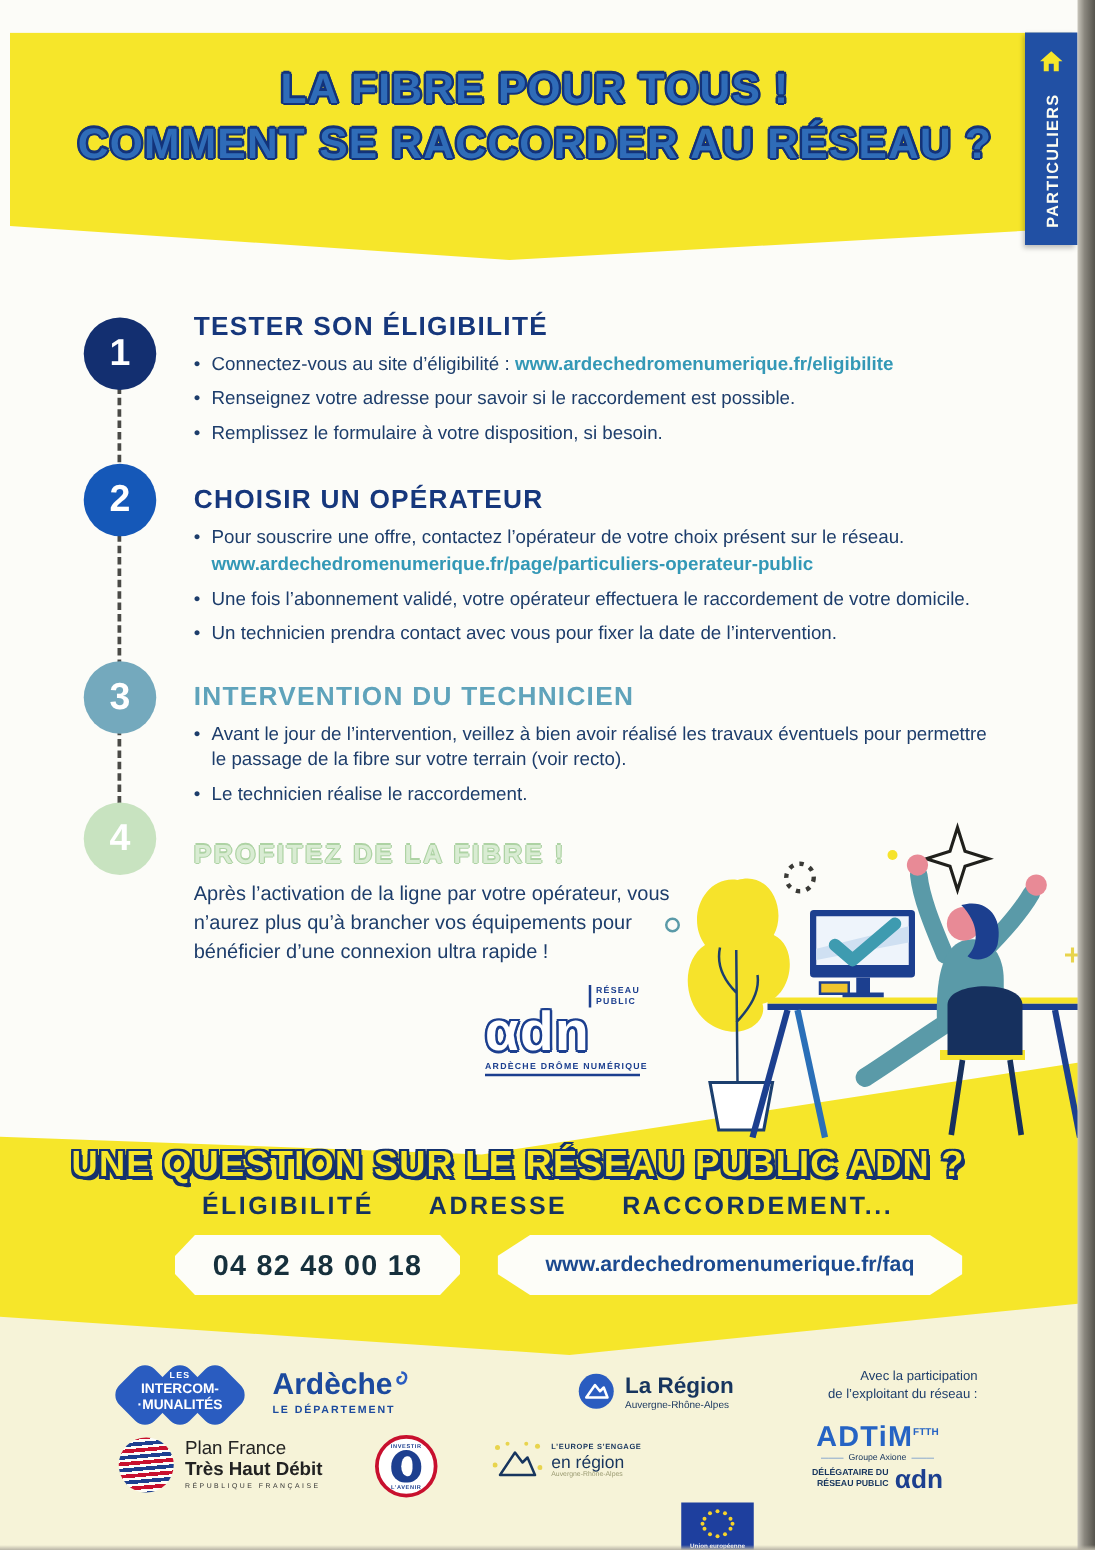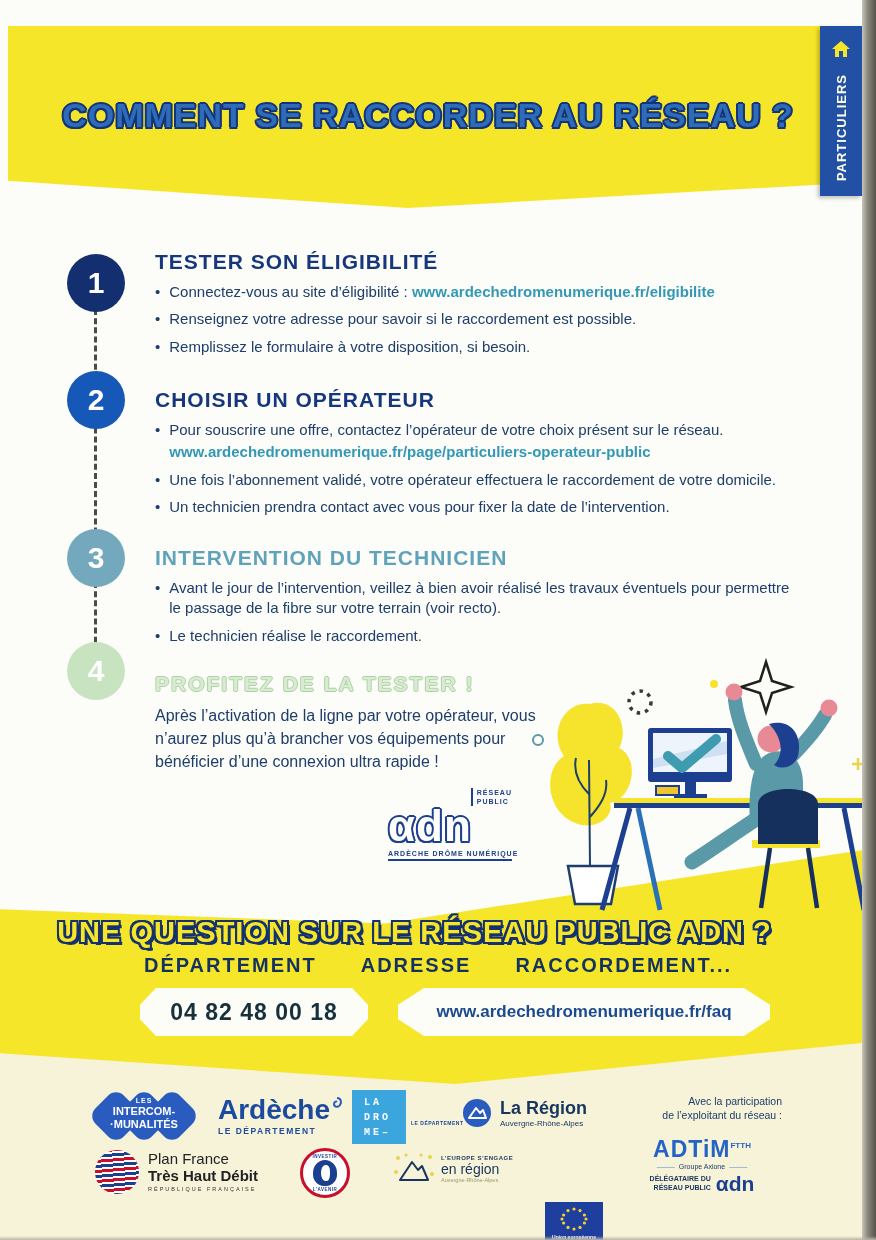--- a/index.html
+++ b/index.html
@@ -93,21 +93,21 @@
 
   
   .footer { position:absolute; left:0; top:1036px; width:876px; height:204px;
     background:#f6f3d8; z-index:0; }
   .flogo { position:absolute; z-index:2; }
   .intercom-shape { position:relative; width:104px; height:58px; }
   .intercom-text { position:absolute; left:0; top:9px; width:104px; text-align:center; color:#fff;
     font-weight:bold; line-height:1.15; }
   .intercom-text .l1 { font-size:7px; letter-spacing:1px; }
   .intercom-text .l2, .intercom-text .l3 { font-size:11px; }
-  .ardeche-name { font-size:28px; font-weight:bold; color:#1c4a9e; line-height:1; }
+  .ardeche-name { font-size:24px; font-weight:bold; color:#1c4a9e; line-height:1; }
   .ardeche-sub { font-size:8.5px; font-weight:bold; color:#1c4a9e; letter-spacing:1.5px; margin-top:2px; }
   .drome { display:flex; gap:5px; align-items:flex-end; }
   .drome-square { width:54px; height:54px; background:#3aa6dd; color:#fff; font-weight:bold;
     font-size:10px; line-height:1.5; padding:5px 0 0 12px; letter-spacing:3px;
     font-family:"Liberation Mono", monospace; }
   .drome-sub { font-size:5px; font-weight:bold; color:#1c4a9e; padding-bottom:18px; letter-spacing:.5px; }
   .region { display:flex; gap:8px; align-items:center; }
   .region-text .name { font-size:18px; font-weight:bold; color:#17355e; line-height:1; }
   .region-text .sub { font-size:8px; color:#17355e; margin-top:2px; }
   .participation { text-align:right; font-size:10.5px; color:#1d3d6b; line-height:1.35; width:160px; }
@@ -140,20 +140,21 @@
   .eu-flag { width:58px; height:40px; background:#1e3f9e; position:relative;
     display:flex; flex-direction:column; justify-content:flex-end; align-items:center; }
   .eu-flag .caption { font-size:5px; color:#fff; font-weight:bold; padding-bottom:2px; }
 </style>
 </head>
 <body>
 
 <div class="page">
 
   <div class="header-band"></div>
+  <div class="title title1">LA FIBRE POUR TOUS !</div>
   <div class="title title2">COMMENT SE RACCORDER AU RÉSEAU ?</div>
 
   <div class="side-tab">
     <span class="home-icon">
       <svg width="20" height="18" viewBox="0 0 20 18">
           <path d="M10 1 L19 9 L16 9 L16 17 L12 17 L12 11 L8 11 L8 17 L4 17 L4 9 L1 9 Z" fill="#f6e62a"></path>
         </svg>
     </span>
     <span class="tab-label">PARTICULIERS</span>
   </div>
@@ -202,21 +203,21 @@
       <span class="dot">•</span>
       <span>Avant le jour de l’intervention, veillez à bien avoir réalisé les travaux éventuels pour permettre le passage de la fibre sur votre terrain (voir recto).</span>
     </div>
     <div class="bullet">
       <span class="dot">•</span>
       <span>Le technicien réalise le raccordement.</span>
     </div>
   </div>
 
   <div class="step-block s4">
-    <div class="step-title t4">PROFITEZ DE LA TESTER !</div>
+    <div class="step-title t4">PROFITEZ DE LA FIBRE !</div>
     <div class="step-par">Après l’activation de la ligne par votre opérateur, vous n’aurez plus qu’à brancher vos équipements pour bénéficier d’une connexion ultra rapide !</div>
   </div>
 
   <div class="adn-logo">
     <div class="adn-top">
       <div class="adn-tag">
         <div>RÉSEAU</div>
         <div>PUBLIC</div>
       </div>
     </div>
@@ -263,21 +264,21 @@
 
       <rect x="234" y="198" width="68" height="8" fill="#f6e32b"></rect>
       <path d="M240,202 L240,162 C240,142 300,142 300,162 L300,202 Z" fill="#16305e"></path>
       <path d="M252,206 L243,266 M290,206 L299,266" stroke="#16305e" stroke-width="4.5"></path>
     </svg>
   </div>
 
   <div class="bottom-band"></div>
   <div class="question">UNE QUESTION SUR LE RÉSEAU PUBLIC ADN ?</div>
   <div class="keywords">
-    <span>DÉPARTEMENT</span>
+    <span>ÉLIGIBILITÉ</span>
     <span>ADRESSE</span>
     <span>RACCORDEMENT...</span>
   </div>
   <div class="pill pill-phone">04 82 48 00 18</div>
   <div class="pill pill-url">www.ardechedromenumerique.fr/faq</div>
 
   <div class="footer"></div>
 
   <div class="flogo" style="left:92px;top:1088px;">
     <div class="intercom-shape">
@@ -294,28 +295,20 @@
     </div>
   </div>
 
   <div class="flogo" style="left:218px;top:1096px;">
     <div class="ardeche-name"><span>Ardèche</span><svg width="14" height="14" viewBox="0 0 14 14" style="vertical-align:top">
           <path d="M7,2 C11,2 12,6 10,9 C8,12 4,11 4,8 C4,6 6,5 7,6" stroke="#2a5cc0" stroke-width="2" fill="none"></path>
         </svg></div>
     <div class="ardeche-sub">LE DÉPARTEMENT</div>
   </div>
 
-  <div class="flogo drome" style="left:352px;top:1090px;">
-    <div class="drome-square">
-      <div>LA</div>
-      <div>DRO</div>
-      <div>ME–</div>
-    </div>
-    <div class="drome-sub">LE DÉPARTEMENT</div>
-  </div>
 
   <div class="flogo region" style="left:462px;top:1098px;">
     <svg width="30" height="30" viewBox="0 0 30 30">
         <circle cx="15" cy="15" r="14" fill="#2a5cc0"></circle>
         <path d="M7,20 L14,10 L18,15 L21,12 L24,20 Z" fill="none" stroke="#fff" stroke-width="2" stroke-linejoin="round"></path>
       </svg>
     <div class="region-text">
       <div class="name">La Région</div>
       <div class="sub">Auvergne-Rhône-Alpes</div>
     </div>

